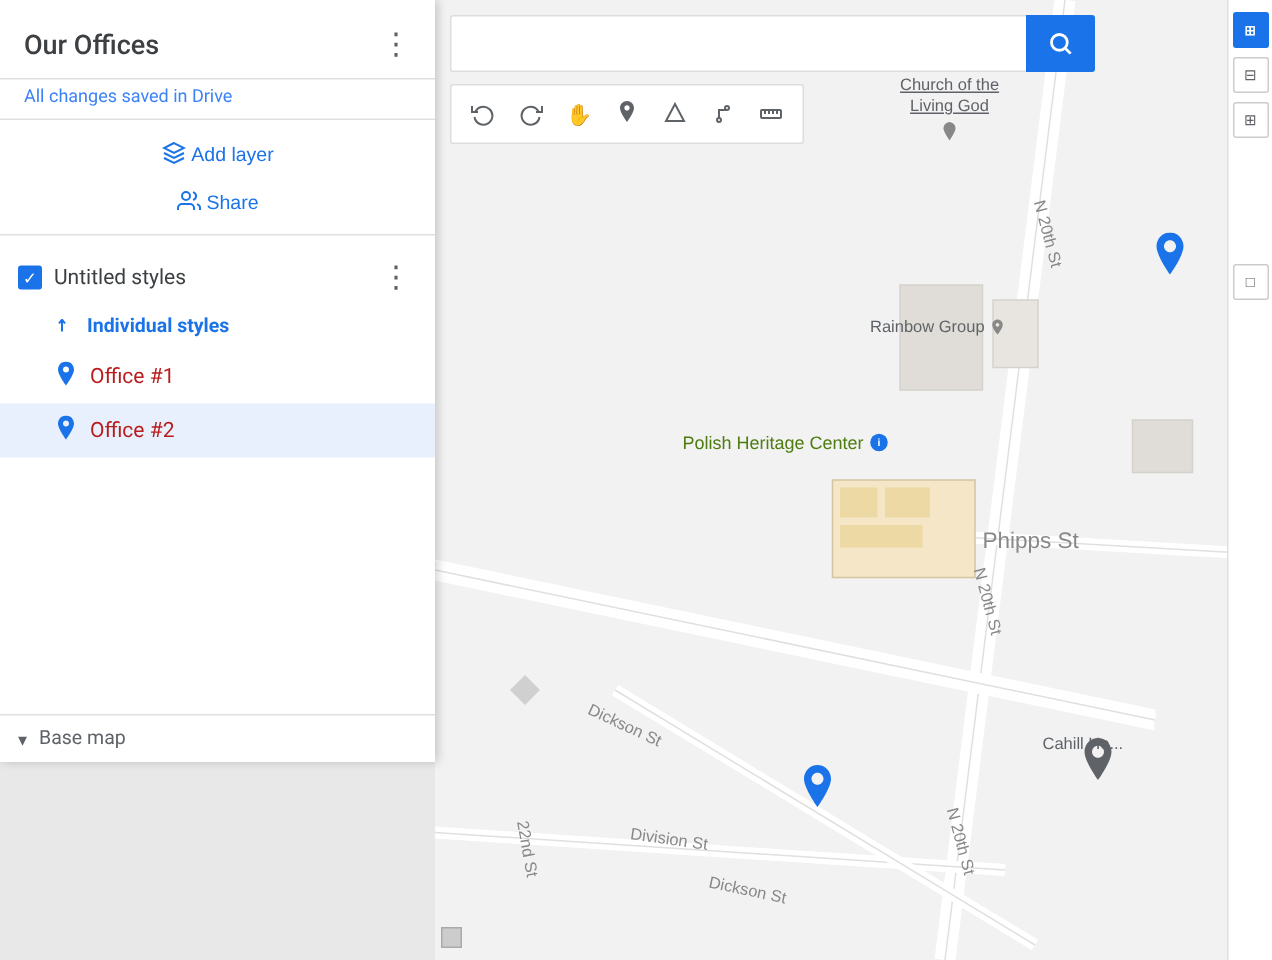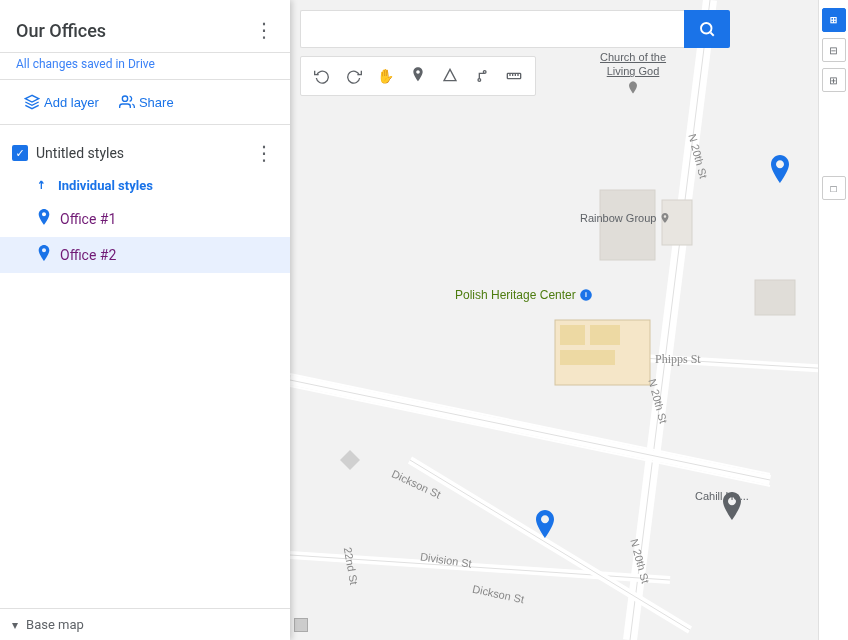--- a/index.html
+++ b/index.html
@@ -2,21 +2,21 @@
 <html><head>
   <meta charset="utf-8">
   <style>
     * { margin: 0; padding: 0; box-sizing: border-box; }
     body { width: 848px; height: 640px; overflow: hidden; font-family: 'Roboto', Arial, sans-serif; background: #e8e8e8; }
 
     
     #sidebar {
       position: absolute;
       left: 0; top: 0;
-      width: 290px; height: 640px;
+      width: 290px; height: 508px;
       background: #fff;
       box-shadow: 2px 0 6px rgba(0,0,0,0.18);
       z-index: 10;
       display: flex;
       flex-direction: column;
       justify-content: flex-end;
     }
 
     #sidebar-header {
       padding: 16px 12px 8px 16px;
@@ -38,20 +38,21 @@
       padding: 4px 16px 8px 16px;
       border-bottom: 1px solid #e0e0e0;
     }
 
     #sidebar-actions {
       display: flex;
       align-items: center;
       padding: 8px 16px;
       gap: 4px;
       border-bottom: 1px solid #e0e0e0;
+      flex-direction: column;
     }
 
     .action-btn {
       display: flex;
       align-items: center;
       gap: 4px;
       padding: 6px 8px;
       border: none;
       background: none;
       color: #1a73e8;
@@ -106,21 +107,21 @@
     #offices-list {
       margin-top: 4px;
     }
 
     .office-item {
       display: flex;
       align-items: center;
       gap: 8px;
       padding: 8px 16px 8px 36px;
       font-size: 14px;
-      color: #701a75;
+      color: #b91c1c;
       cursor: pointer;
     }
     .office-item.selected { background: #e8f0fe; }
 
     #basemap-section {
       padding: 8px 12px;
       border-top: 1px solid #e0e0e0;
       display: flex;
       align-items: center;
       gap: 8px;
@@ -433,21 +434,21 @@
   </div>
 
   <div class="map-label" style="top:288px; left:165px; display:flex; align-items:center; gap:3px; color:#4d7c0f; font-size:12px;">
     <span>Polish Heritage Center</span>
     <svg width="14" height="14" viewBox="0 0 24 24">
       <circle cx="12" cy="12" r="10" fill="#1a73e8"></circle>
       <text x="12" y="16" text-anchor="middle" fill="white" font-size="12" font-weight="bold">i</text>
     </svg>
   </div>
 
-  <div class="map-label" style="top:352px; left:365px; font-size:12px; color:#888;font-family:Liberation Serif, serif;">Phipps St</div>
+  <div class="map-label" style="top:352px; left:365px; font-size:15px; color:#888;">Phipps St</div>
 
   <div class="map-label" style="top:150px; left:385px; font-size:11px; color:#888; transform:rotate(75deg);">N 20th St</div>
 
   <div class="map-label" style="top:395px; left:345px; font-size:11px; color:#888; transform:rotate(75deg);">N 20th St</div>
 
   <div class="map-label" style="top:555px; left:327px; font-size:11px; color:#888; transform:rotate(75deg);">N 20th St</div>
 
   <div class="map-label" style="top:478px; left:100px; font-size:11px; color:#888; transform:rotate(25deg);">Dickson St</div>
 
   <div class="map-label" style="top:554px; left:130px; font-size:11px; color:#888; transform:rotate(8deg);">Division St</div>

